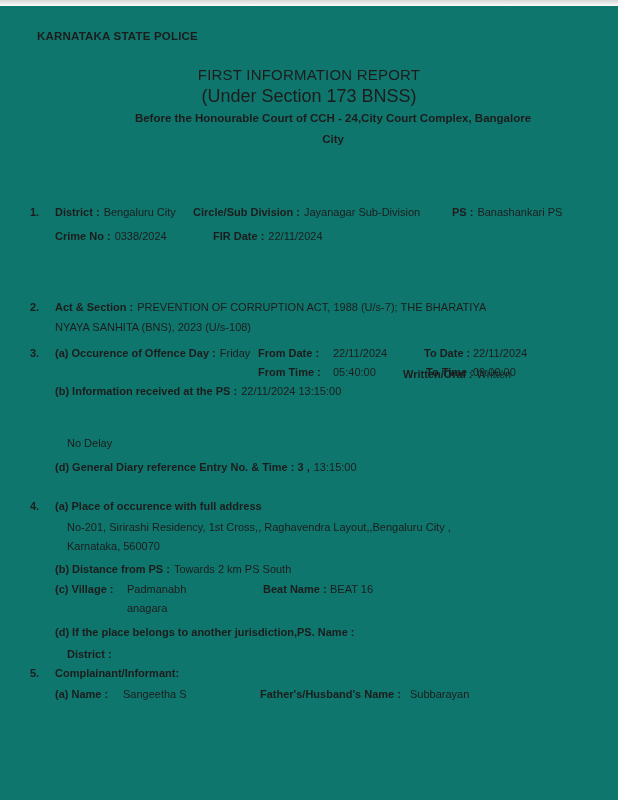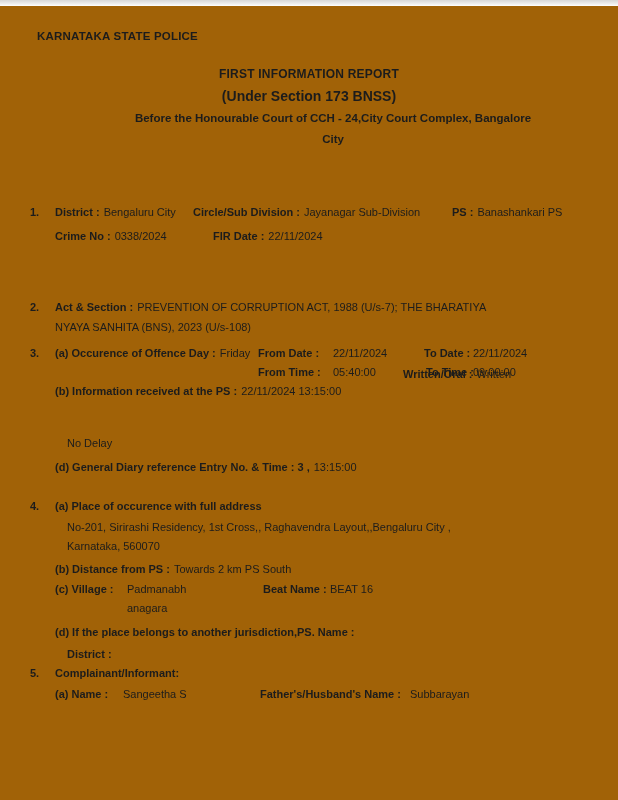--- a/index.html
+++ b/index.html
@@ -3,31 +3,31 @@
 <meta charset="utf-8">
 <style>
   html,body{margin:0;padding:0;}
   body{
     width:618px;height:800px;
     background:#ffffff;
     font-family:"Liberation Sans","DejaVu Sans",sans-serif;
     color:#1c1c1c;
     overflow:hidden;
   }
-  .page{position:relative;width:618px;height:800px;background:#a16207;}
+  .page{position:relative;width:618px;height:800px;background:#0f766e;}
   .top-strip{
     position:absolute;left:0;top:0;width:100%;height:6px;
     background:linear-gradient(to bottom,#d7d7d7 0%,#ebebeb 55%,#ffffff 100%);
   }
   .t{position:absolute;white-space:nowrap;font-size:11px;line-height:13px;}
   .b{font-weight:bold;}
   .lbl{font-weight:bold;margin-right:4px;}
   .org{font-size:11.5px;font-weight:bold;letter-spacing:0.2px;}
-  .title{font-size:12px;font-weight:bold;letter-spacing:0.2px;}
-  .subtitle{font-size:14px;font-weight:bold;}
+  .title{font-size:15px;font-weight:normal;letter-spacing:0.2px;}
+  .subtitle{font-size:18px;font-weight:normal;}
   .court{font-size:11.5px;font-weight:bold;margin-left:24px;}
   .center{left:0;width:100%;text-align:center;}
 </style>
 </head>
 <body>
 
 <div class="page">
   <div class="top-strip"></div>
 
   <div class="t org" style="left:37px;top:30px">KARNATAKA STATE POLICE</div>

